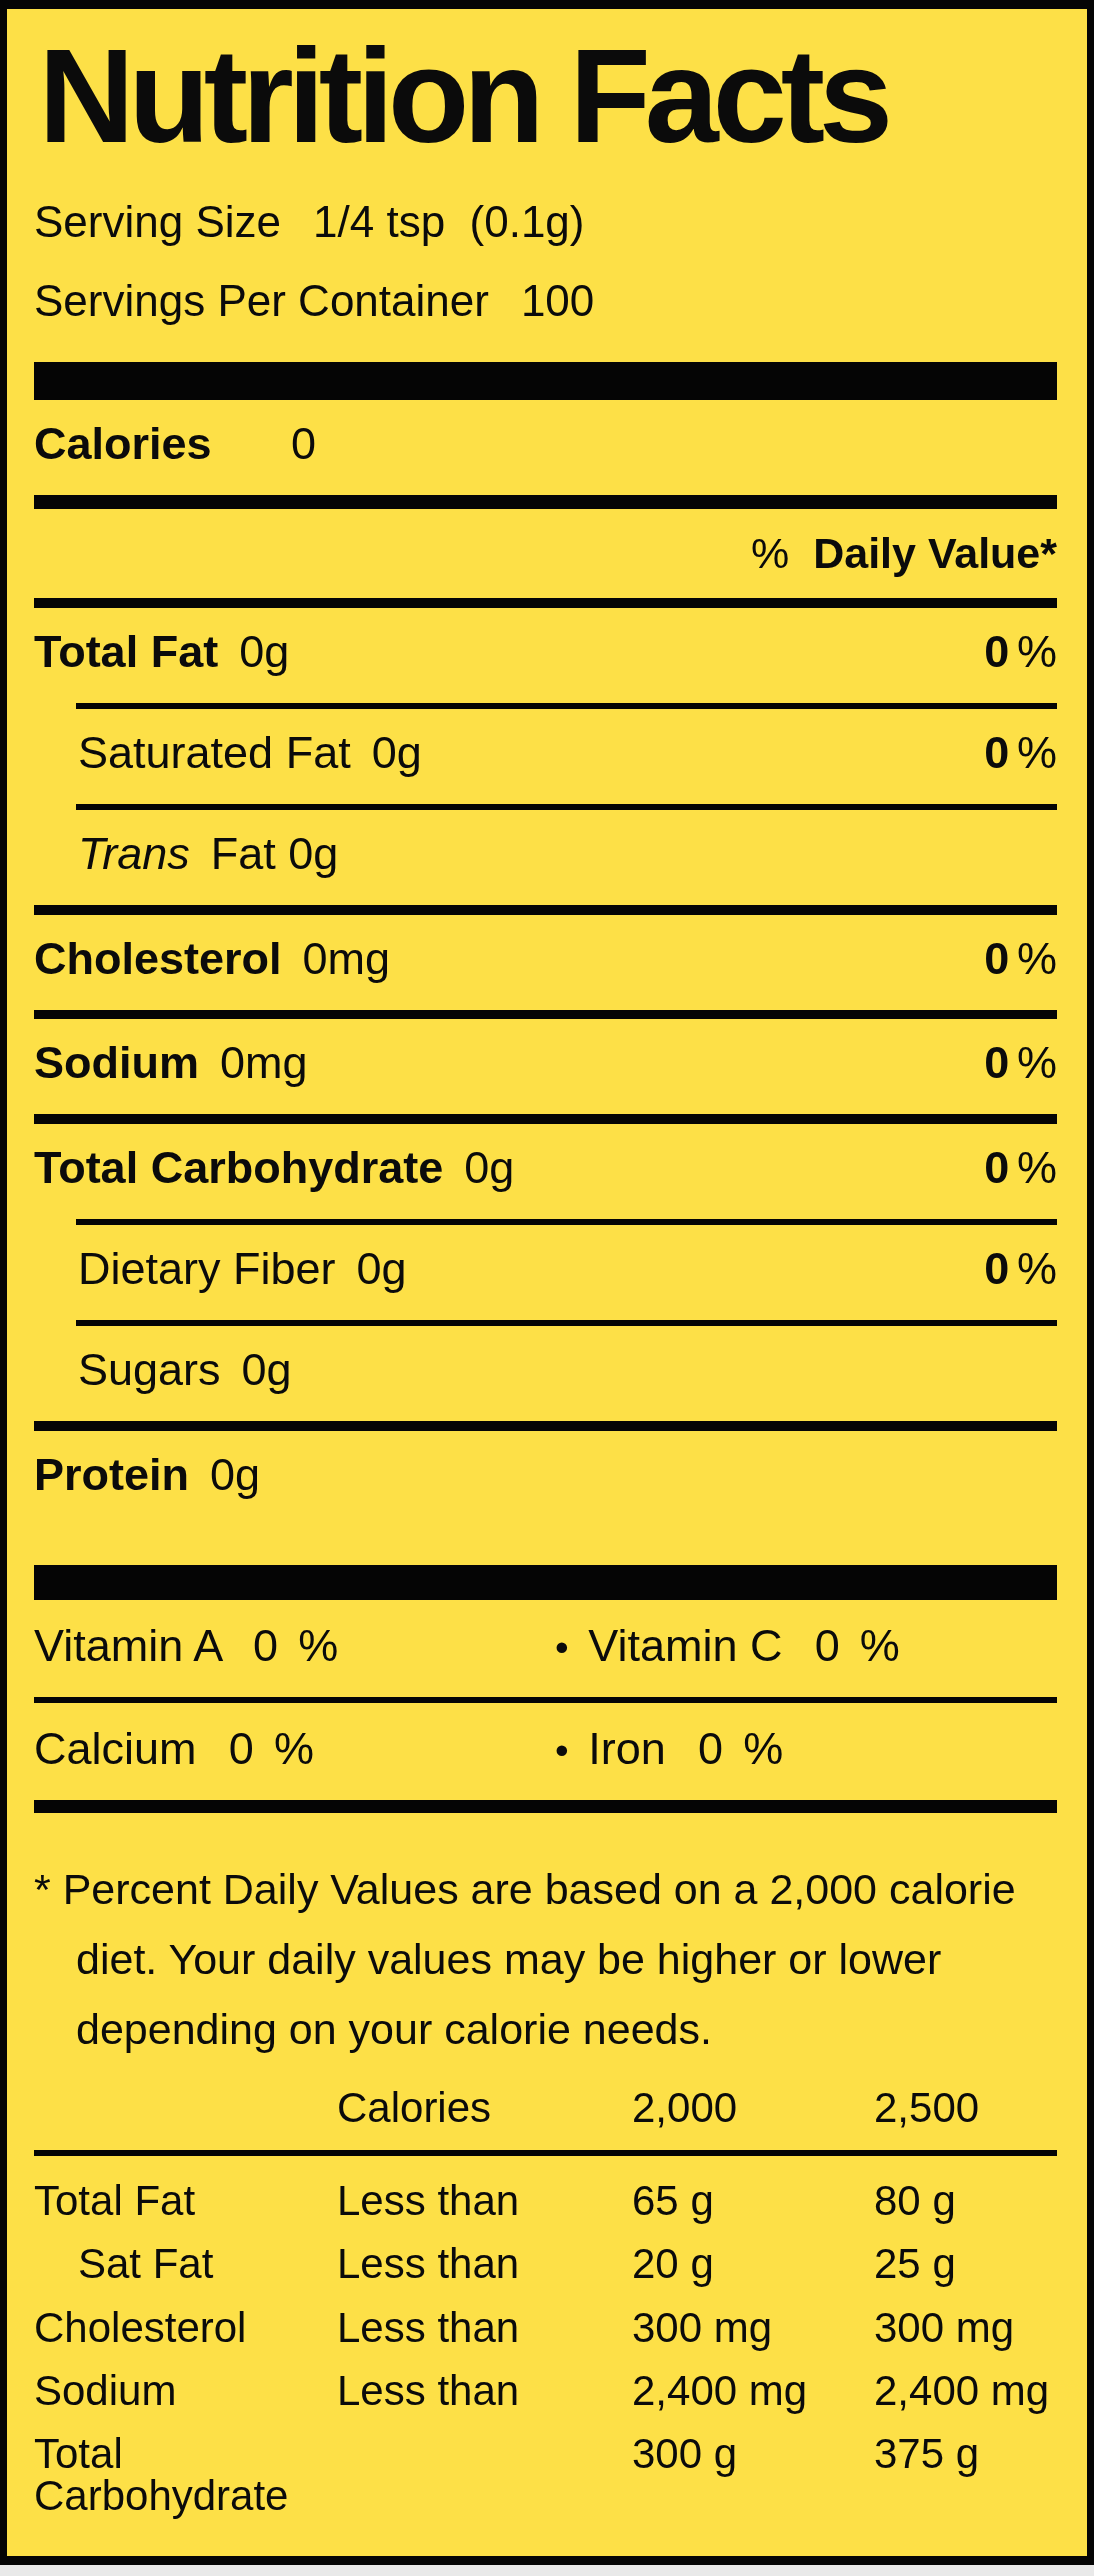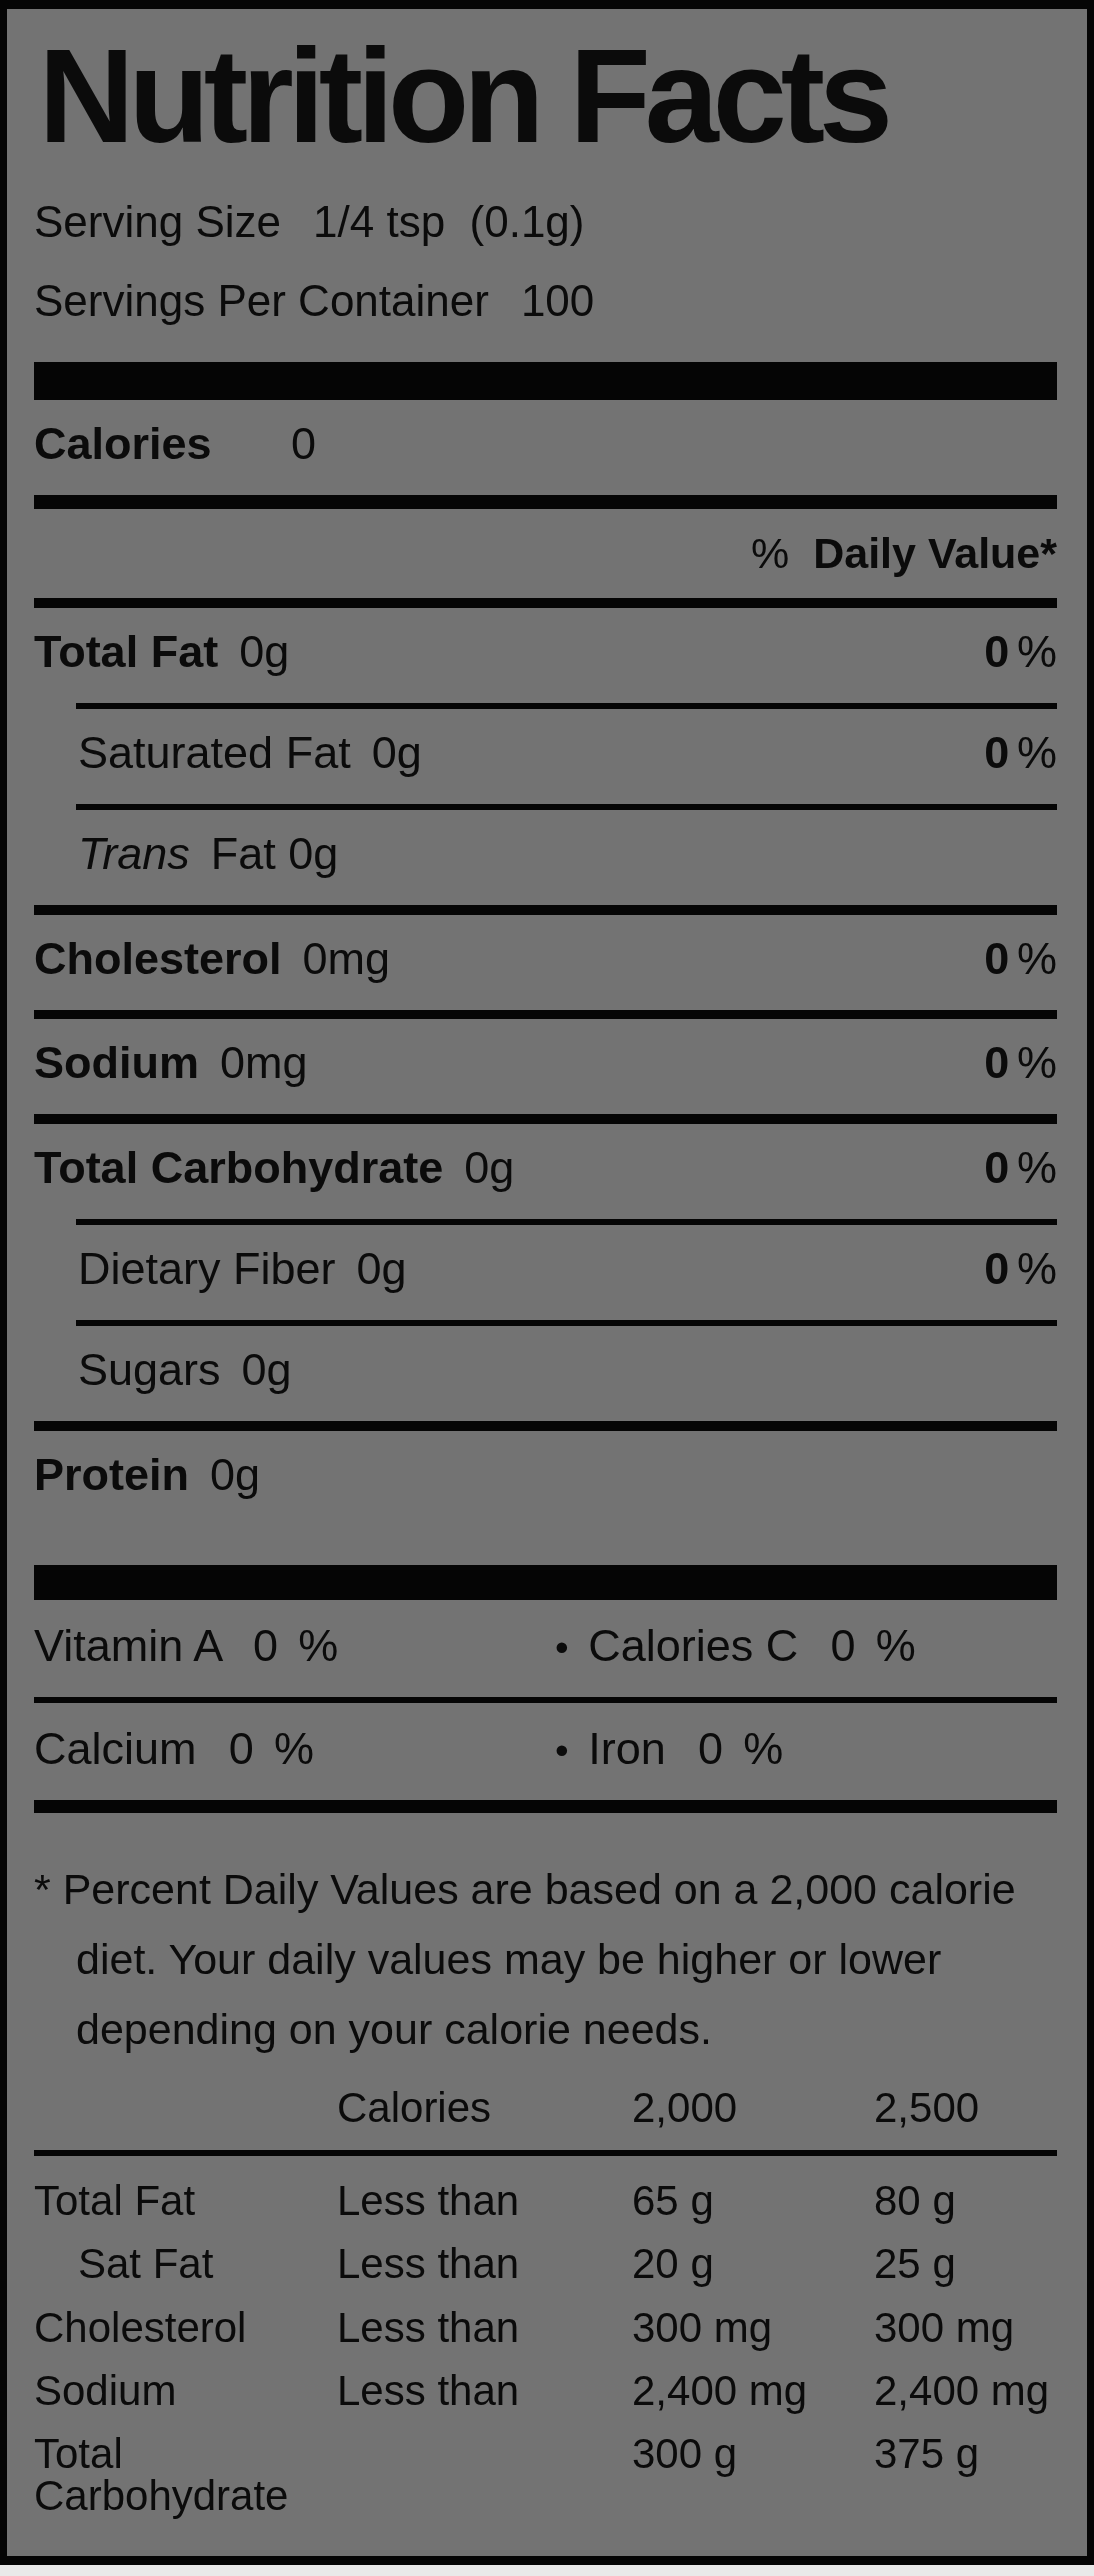--- a/index.html
+++ b/index.html
@@ -5,21 +5,21 @@
   html, body {
     margin: 0;
     padding: 0;
     background: #e9e9e9;
   }
   .nf-label {
     position: relative;
     width: 1094px;
     height: 2565px;
     box-sizing: border-box;
-    background: #737373;
+    background: #fde047;
     border: 7.6px solid #050505;
     border-top-width: 9px;
     border-bottom-width: 9px;
     padding: 12px 30px 15px 27px;
     font-family: "Liberation Sans", sans-serif;
     color: #0b0b0b;
     overflow: hidden;
   }
   .nf-title {
     font-size: 133px;
@@ -220,21 +220,21 @@
   <div class="bar thick"></div>
 
   <div class="vit-row">
     <span class="vit-cell">
       <span>Vitamin A</span>
       <span class="vval">0</span>
       <span class="vpct">%</span>
     </span>
     <span class="vbullet">•</span>
     <span class="vit-cell">
-      <span>Calories C</span>
+      <span>Vitamin C</span>
       <span class="vval">0</span>
       <span class="vpct">%</span>
     </span>
   </div>
 
   <div class="rule"></div>
 
   <div class="vit-row">
     <span class="vit-cell">
       <span>Calcium</span>

